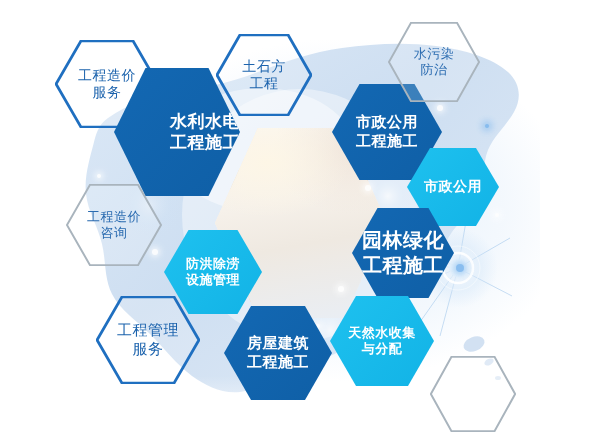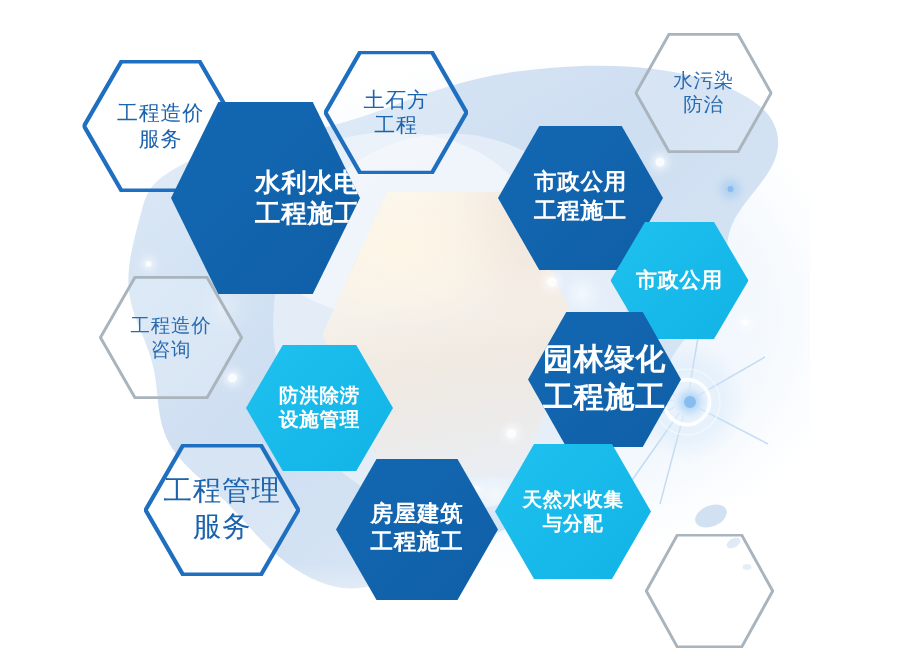--- a/index.html
+++ b/index.html
@@ -245,21 +245,21 @@
         <svg viewBox="0 0 100 100" preserveAspectRatio="none">
           <polygon points="25,1 75,1 99,50 75,99 25,99 1,50" fill="rgba(255,255,255,0.18)" stroke="#1f6fc0" stroke-width="2.8" vector-effect="non-scaling-stroke"></polygon>
         </svg>
         <span class="lbl">土石方
 工程</span>
       </div>
       <div class="hex solid" style="left: 332px; top: 62px; width: 110px; height: 96px; font-size: 15px; background: linear-gradient(135deg, rgb(19, 104, 179) 0%, rgb(15, 95, 166) 100%); color: rgb(255, 255, 255); margin-top: 22px;">
         <span class="lbl">市政公用
 工程施工</span>
       </div>
-      <div class="hex outline" style="left: 423px; top: 22px; width: 92px; height: 80px; font-size: 13px; color: rgb(42, 107, 176);">
+      <div class="hex outline" style="left: 388px; top: 22px; width: 92px; height: 80px; font-size: 13px; color: rgb(42, 107, 176);">
         <svg viewBox="0 0 100 100" preserveAspectRatio="none">
           <polygon points="25,1 75,1 99,50 75,99 25,99 1,50" fill="rgba(255,255,255,0.18)" stroke="#a9b4bd" stroke-width="1.9599999999999997" vector-effect="non-scaling-stroke"></polygon>
         </svg>
         <span class="lbl">水污染
 防治</span>
       </div>
       <div class="hex solid" style="left: 114px; top: 68px; width: 126px; height: 128px; font-size: 17px; background: linear-gradient(135deg, rgb(19, 104, 179) 0%, rgb(15, 95, 166) 100%); color: rgb(255, 255, 255); justify-content: flex-end;">
         <span class="lbl">水利水电
 工程施工</span>
       </div>
@@ -274,21 +274,21 @@
 咨询</span>
       </div>
       <div class="hex solid" style="left: 164px; top: 230px; width: 98px; height: 84px; font-size: 13px; background: linear-gradient(135deg, rgb(30, 193, 239) 0%, rgb(18, 179, 230) 100%); color: rgb(255, 255, 255);">
         <span class="lbl">防洪除涝
 设施管理</span>
       </div>
       <div class="hex solid" style="left: 352px; top: 208px; width: 102px; height: 90px; font-size: 20px; background: linear-gradient(135deg, rgb(19, 104, 179) 0%, rgb(15, 95, 166) 100%); color: rgb(255, 255, 255);">
         <span class="lbl">园林绿化
 工程施工</span>
       </div>
-      <div class="hex outline" style="left: 96px; top: 296px; width: 104px; height: 88px; font-size: 19px; color: rgb(28, 99, 173);">
+      <div class="hex outline" style="left: 96px; top: 296px; width: 104px; height: 88px; font-size: 15px; color: rgb(28, 99, 173);">
         <svg viewBox="0 0 100 100" preserveAspectRatio="none">
           <polygon points="25,1 75,1 99,50 75,99 25,99 1,50" fill="rgba(255,255,255,0.18)" stroke="#1f6fc0" stroke-width="2.8" vector-effect="non-scaling-stroke"></polygon>
         </svg>
         <span class="lbl">工程管理
 服务</span>
       </div>
       <div class="hex solid" style="left: 224px; top: 306px; width: 108px; height: 94px; font-size: 15px; background: linear-gradient(135deg, rgb(19, 104, 179) 0%, rgb(15, 95, 166) 100%); color: rgb(255, 255, 255); text-align: right;">
         <span class="lbl">房屋建筑
 工程施工</span>
       </div>

